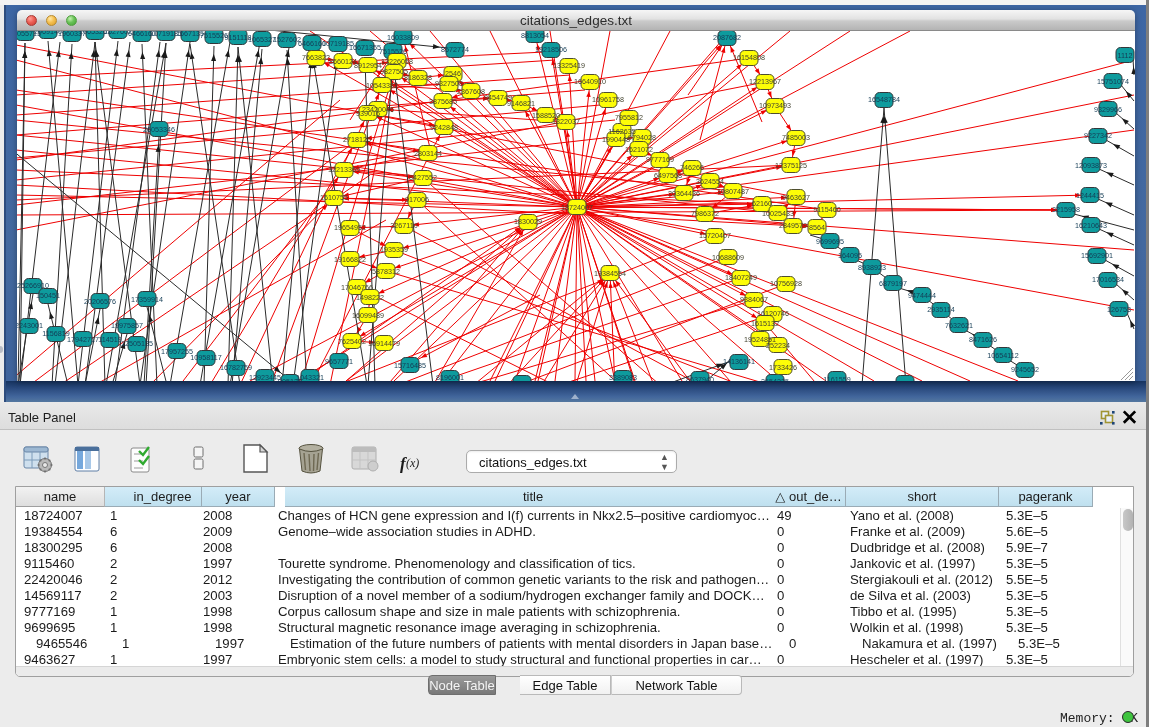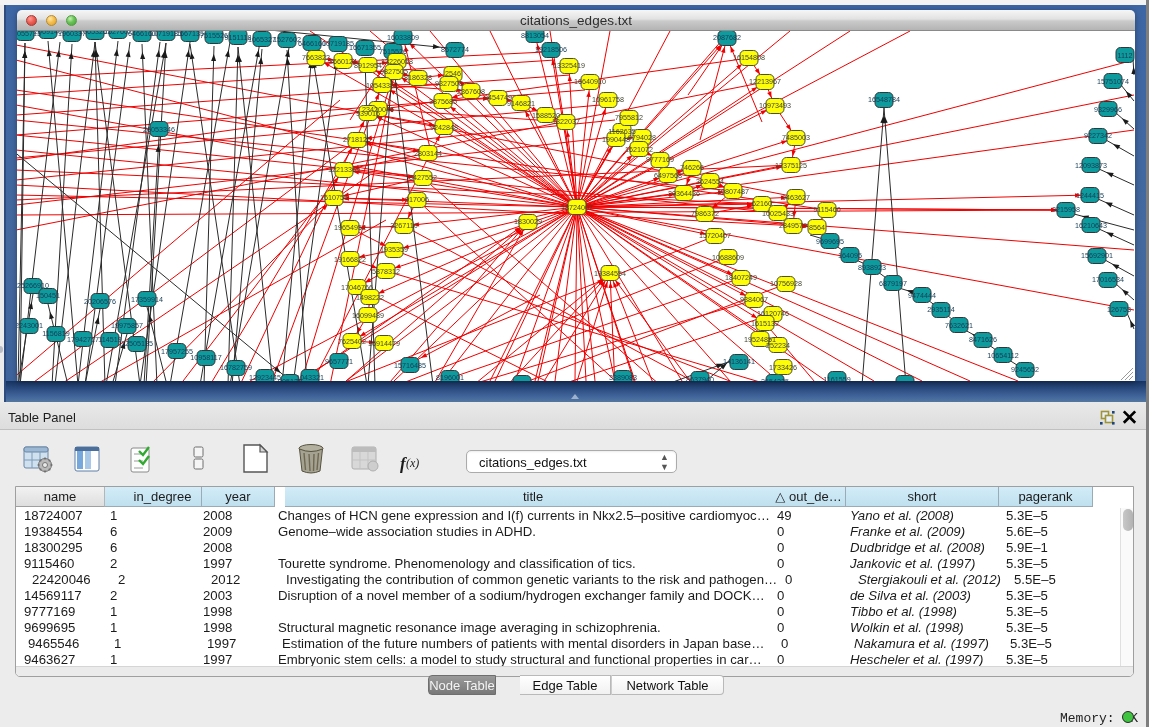--- a/index.html
+++ b/index.html
@@ -48,34 +48,34 @@
   border:1px solid #9f9f9f; border-radius:0 0 5px 5px; overflow:hidden; }
 #thead { left:0; top:0; width:1117px; height:21px; background:#ffffff; }
 .hc { top:0; height:20px; border-right:1px solid #9aabb5; border-bottom:1px solid #9aabb5;
   background:linear-gradient(180deg,#d3ecf8,#bfe0ef); font-size:13px; color:#1c1c1c;
   text-align:center; line-height:20px; }
 .hc.gray { background:linear-gradient(180deg,#f2f2f2,#dedede); border-right:1px solid #b5b5b5; border-bottom:1px solid #9f9f9f; }
 #tbody { left:0; top:21px; width:1104px; font-size:13.2px; color:#1b1b1b; }
 .row { position:absolute; height:16px; line-height:16px; white-space:nowrap; }
 .c0 { position:absolute; left:8px; } .c1 { position:absolute; left:94px; }
 .c2 { position:absolute; left:187px;text-align:right; } .c3 { position:absolute; left:262px; }
-.c4 { position:absolute; left:761px; } .c5 { position:absolute; left:834px;font-style:italic; }
+.c4 { position:absolute; left:761px; } .c5 { position:absolute; left:834px; }
 .c6 { position:absolute; left:990px; }
 #vscroll { left:1104px; top:21px; width:15px; height:158px; background:#fafafa; border-left:1px solid #e0e0e0;}
 #vthumb { left:2px; top:1px; width:10px; height:22px; background:linear-gradient(90deg,#c8c8c8,#b2b2b2); border-radius:5px; }
 #scrollstrip { left:0; top:179px; width:1117px; height:11px; background:#ebebeb; border-top:1px solid #d5d5d5;}
 
 
 #tabs { left:428px; top:675px; width:296px; height:20px; }
 .tab { top:0; height:20px; font-size:13px; text-align:center; line-height:19px; }
 #tab1 { left:0; width:68px; background:linear-gradient(180deg,#9a9a9a,#787878);
   border:1px solid #6e6e6e; border-radius:4px 0 0 4px; color:#f4f4f4; }
 #tab2 { left:92px; width:91px; background:linear-gradient(180deg,#ffffff,#f1f1f1);
   border:1px solid #b9b9b9; border-left:none; color:#111; }
-#tab3 { left:183px; width:113px; background:linear-gradient(180deg,#ffffff,#f1f1f1);
+#tab3 { left:183px; width:131px; background:linear-gradient(180deg,#ffffff,#f1f1f1);
   border:1px solid #b9b9b9; border-left:1px solid #cccccc; border-radius:0 4px 4px 0; color:#111; }
 
 #memory { left:1060px; top:711px; font-size:13px; color:#222;font-family:Liberation Mono, monospace; }
 #memdot { left:1122px; top:711px; width:12px; height:12px; border-radius:50%;
   background:#3ec43e; border:1px solid #2b2b2b; }
 </style>
 </head>
 <body>
 <div id="root">
   <div class="abs" id="bluepanel"></div>
@@ -977,32 +977,32 @@
           <span class="c4">0</span>
           <span class="c5">Franke et al. (2009)</span>
           <span class="c6">5.6E–5</span>
         </div>
       <div class="row" style="left:0;top:32px;width:1104px;">
           <span class="c0">18300295</span>
           <span class="c1">6</span>
           <span class="c2">2008</span>
           <span class="c4">0</span>
           <span class="c5">Dudbridge et al. (2008)</span>
-          <span class="c6">5.9E–1</span>
+          <span class="c6">5.9E–7</span>
         </div>
       <div class="row" style="left:0;top:48px;width:1104px;">
           <span class="c0">9115460</span>
           <span class="c1">2</span>
           <span class="c2">1997</span>
           <span class="c3">Tourette syndrome. Phenomenology and classification of tics.</span>
           <span class="c4">0</span>
           <span class="c5">Jankovic et al. (1997)</span>
           <span class="c6">5.3E–5</span>
         </div>
-      <div class="row" style="left:8px;top:64px;width:1104px;">
+      <div class="row" style="left:0;top:64px;width:1104px;">
           <span class="c0">22420046</span>
           <span class="c1">2</span>
           <span class="c2">2012</span>
           <span class="c3">Investigating the contribution of common genetic variants to the risk and pathogen…</span>
           <span class="c4">0</span>
           <span class="c5">Stergiakouli et al. (2012)</span>
           <span class="c6">5.5E–5</span>
         </div>
       <div class="row" style="left:0;top:80px;width:1104px;">
           <span class="c0">14569117</span>
@@ -1010,34 +1010,35 @@
           <span class="c2">2003</span>
           <span class="c3">Disruption of a novel member of a sodium/hydrogen exchanger family and DOCK…</span>
           <span class="c4">0</span>
           <span class="c5">de Silva et al. (2003)</span>
           <span class="c6">5.3E–5</span>
         </div>
       <div class="row" style="left:0;top:96px;width:1104px;">
           <span class="c0">9777169</span>
           <span class="c1">1</span>
           <span class="c2">1998</span>
+          <span class="c3">Corpus callosum shape and size in male patients with schizophrenia.</span>
           <span class="c4">0</span>
-          <span class="c5">Tibbo et al. (1998)</span>
+          <span class="c5">Tibbo et al. (1995)</span>
           <span class="c6">5.3E–5</span>
         </div>
       <div class="row" style="left:0;top:112px;width:1104px;">
           <span class="c0">9699695</span>
           <span class="c1">1</span>
           <span class="c2">1998</span>
           <span class="c3">Structural magnetic resonance image averaging in schizophrenia.</span>
           <span class="c4">0</span>
           <span class="c5">Wolkin et al. (1998)</span>
           <span class="c6">5.3E–5</span>
         </div>
-      <div class="row" style="left:4px;top:128px;width:1104px;padding-left:22px;">
+      <div class="row" style="left:12px;top:128px;width:1104px;padding-left:22px;">
           <span class="c0">9465546</span>
           <span class="c1">1</span>
           <span class="c2">1997</span>
           <span class="c3">Estimation of the future numbers of patients with mental disorders in Japan base…</span>
           <span class="c4">0</span>
           <span class="c5">Nakamura et al. (1997)</span>
           <span class="c6">5.3E–5</span>
         </div>
       <div class="row" style="left:0;top:144px;width:1104px;">
           <span class="c0">9463627</span>

